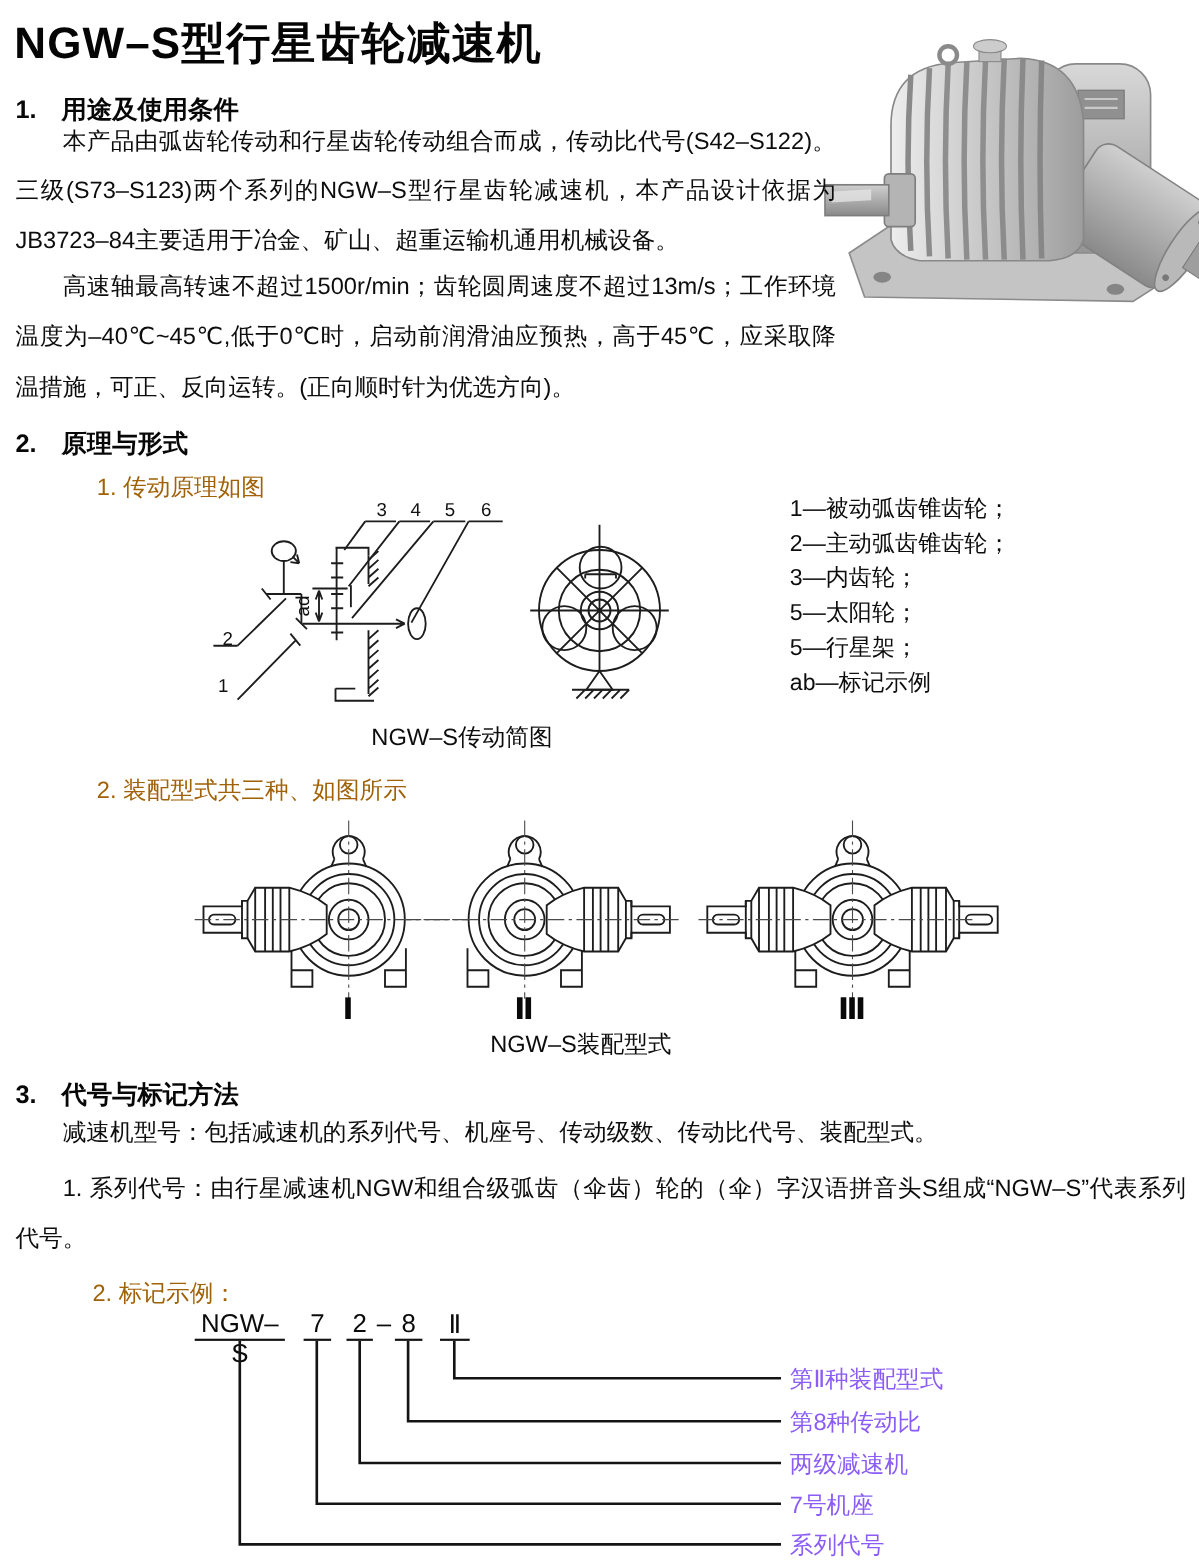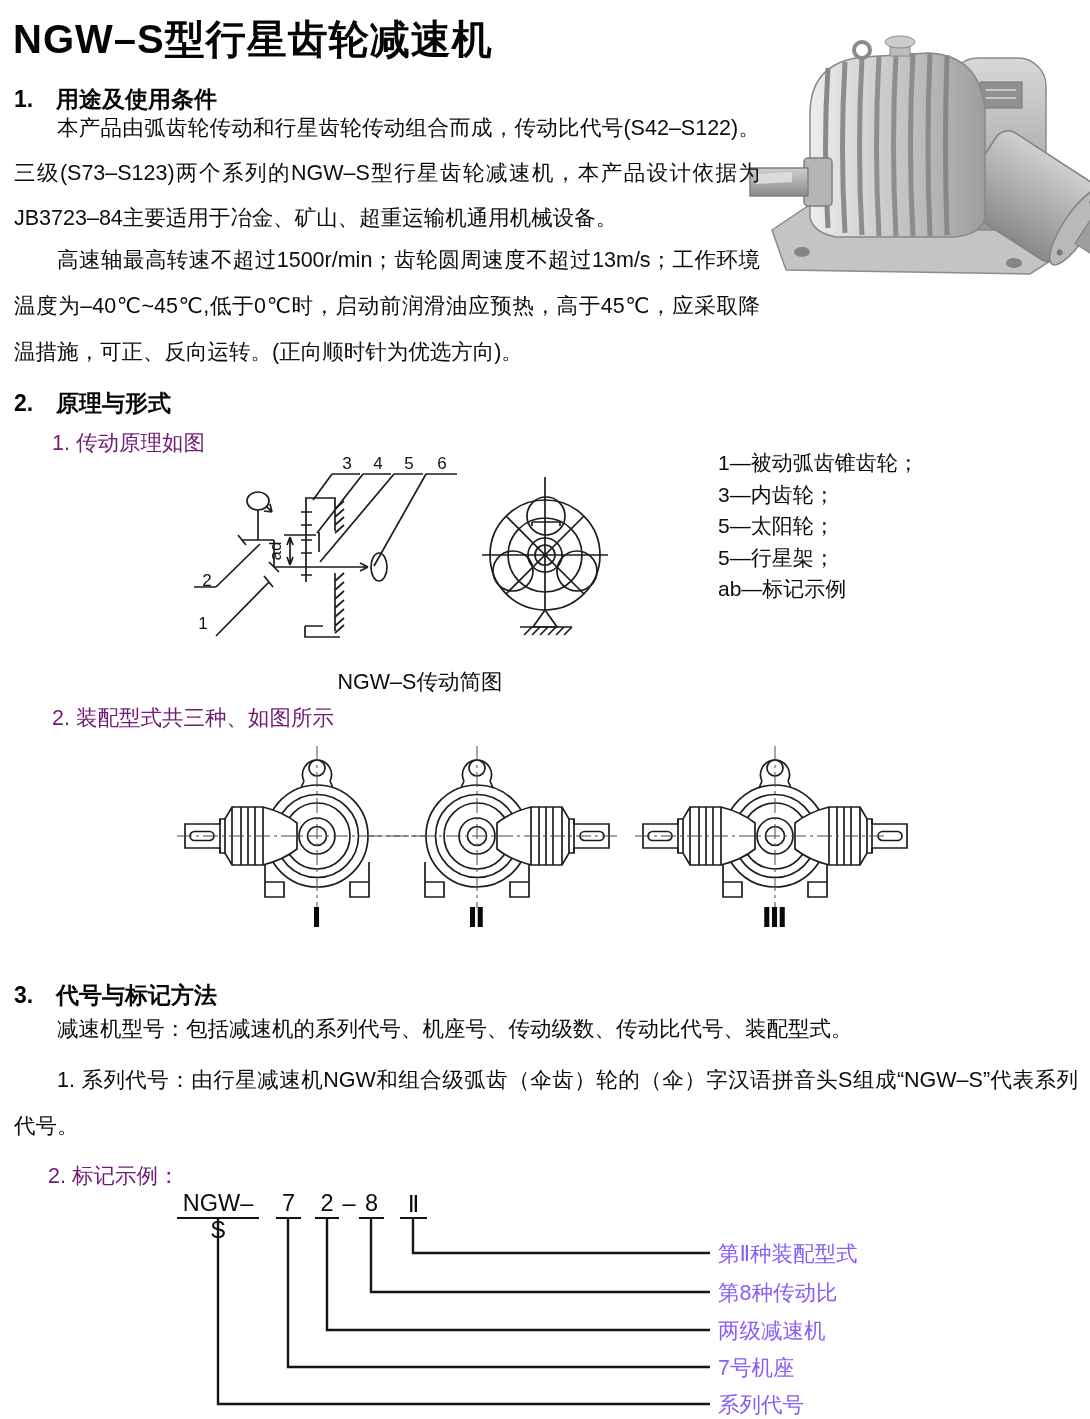--- a/index.html
+++ b/index.html
@@ -18,26 +18,26 @@
   .s-heading {
     position:absolute; font-size:23px; font-weight:700; color:#070707;
     display:flex; align-items:baseline;
   }
   .s-heading .num { width:42px; }
   .para {
     position:absolute; left:14px;
     font-size:21.5px; color:#0d0d0d;
     text-align:justify; text-indent:2em;
   }
-  .subitem { position:absolute; font-size:21.5px; color:#701a75; }
+  .subitem { position:absolute; font-size:21.5px; color:#a16207;margin-left:36px; }
 
   .legend { position:absolute; left:718px; top:447px; width:220px; }
   .legend-item { font-size:21px; line-height:31.6px; color:#0d0d0d; white-space:nowrap; }
 
-  .caption { position:absolute; font-size:21.5px; color:#0d0d0d; text-align:center;margin-top:12px; }
+  .caption { position:absolute; font-size:21.5px; color:#0d0d0d; text-align:center; }
 
   .type-label {
     position:absolute; font-size:27px; font-weight:700; color:#090909;
     transform:translateX(-50%); letter-spacing:1px;
   }
 
   svg { position:absolute; overflow:visible; }
   svg.inline-fig { position:absolute; }
   .ln  { fill:none; stroke:#1d1d1d; stroke-width:1.7; }
   .lnw { fill:#ffffff; stroke:#1d1d1d; stroke-width:1.7; }
@@ -171,20 +171,21 @@
       <text class="fig-txt" x="229" y="24" text-anchor="middle">5</text>
       <text class="fig-txt" x="262" y="24" text-anchor="middle">6</text>
       <text class="fig-txt" x="27" y="141" text-anchor="middle">2</text>
       <text class="fig-txt" x="23" y="184" text-anchor="middle">1</text>
       <text class="fig-txt" x="101" y="106" text-anchor="middle" transform="rotate(-90 101 106)">ad</text>
     </g>
   </svg>
 
   <div class="legend">
     <div class="legend-item">1—被动弧齿锥齿轮；</div>
+    <div class="legend-item">2—主动弧齿锥齿轮；</div>
     <div class="legend-item">3—内齿轮；</div>
     <div class="legend-item">5—太阳轮；</div>
     <div class="legend-item">5—行星架；</div>
     <div class="legend-item">ab—标记示例</div>
   </div>
 
   <div class="caption" style="left:330px;top:655px;width:180px">NGW–S传动简图</div>
 
   <div class="subitem" style="left:52px;top:703px">2. 装配型式共三种、如图所示</div>
 
@@ -235,20 +236,21 @@
     <use href="#asm-body"></use>
       <use href="#asm-shaft"></use>
       <use href="#asm-shaft" transform="scale(-1,1)"></use>
       <use href="#asm-cl"></use>
   </svg>
 
   <div class="type-label" style="left:317px;top:902px">Ⅰ</div>
   <div class="type-label" style="left:477px;top:902px">Ⅱ</div>
   <div class="type-label" style="left:775px;top:902px">Ⅲ</div>
 
+  <div class="caption" style="left:413px;top:934px;width:230px">NGW–S装配型式</div>
 
   <div class="s-heading" style="left:14px;top:980px">
     <span class="num">3.</span>
     <span>代号与标记方法</span>
   </div>
   <p class="para" style="top:1012px;width:1064px;line-height:34px">减速机型号：包括减速机的系列代号、机座号、传动级数、传动比代号、装配型式。</p>
   <p class="para" style="top:1057px;width:1064px;line-height:46px">1. 系列代号：由行星减速机NGW和组合级弧齿（伞齿）轮的（伞）字汉语拼音头S组成“NGW–S”代表系列代号。</p>
   <div class="subitem" style="left:48px;top:1161px">2. 标记示例：</div>
 
   <div>

